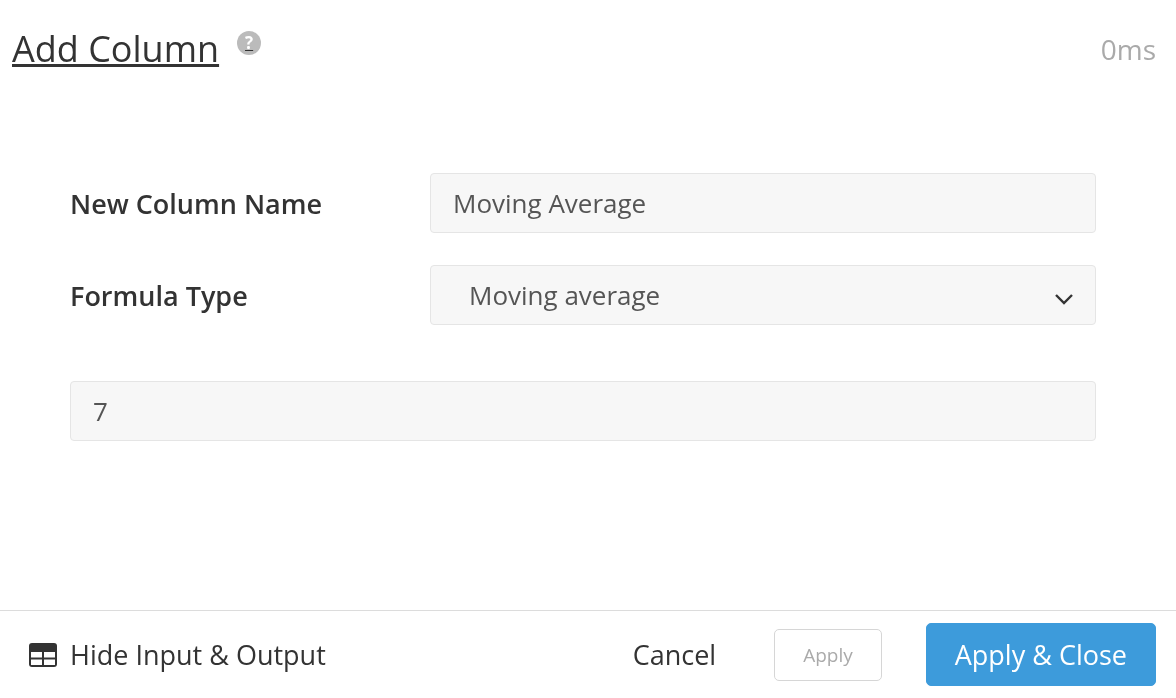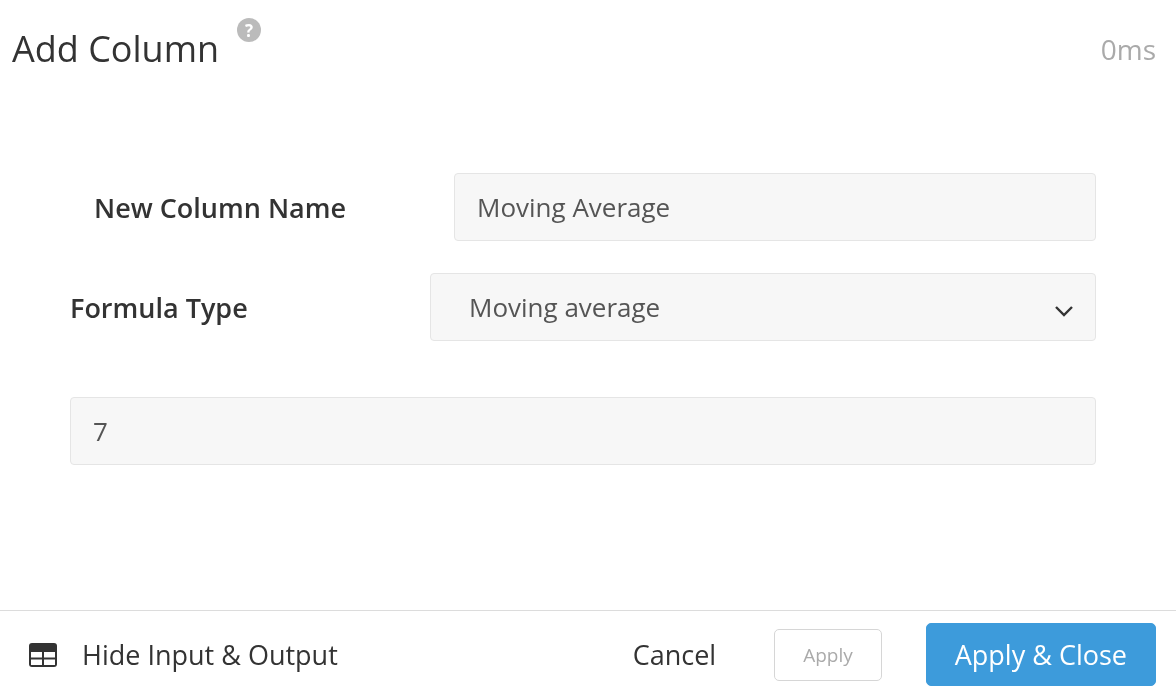--- a/index.html
+++ b/index.html
@@ -12,21 +12,23 @@
       position: relative;
     }
     .header {
       display: flex;
       align-items: center;
       justify-content: space-between;
       padding: 24px 20px 0 12px;
     }
     .title-wrap {
       display: flex;
+      align-items: center;
       gap: 18px;
+      text-decoration: underline;
     }
     .title {
       font-size: 36px;
       font-weight: 400;
       color: #333;
     }
     .help-icon {
       width: 24px;
       height: 24px;
       border-radius: 50%;
@@ -50,31 +52,30 @@
       padding: 30px 80px 30px 70px;
     }
     .form-row {
       display: flex;
       align-items: center;
       margin-bottom: 56px;
     }
     .form-row:first-child {
       margin-top: 70px;
       margin-bottom: 32px;
-      margin-left: 24px;
     }
     .form-label {
       width: 360px;
       font-size: 27px;
       font-weight: 600;
       color: #333;
     }
     .form-control {
       flex: 1;
-      height: 68px;
+      height: 60px;
       background: #f7f7f7;
       border: 1px solid #e5e5e5;
       border-radius: 4px;
       padding: 0 22px;
       font-size: 26px;
       color: #555;
       display: flex;
       align-items: center;
       position: relative;
       font-family: inherit;
@@ -99,21 +100,21 @@
       right: 0;
       height: 88px;
       border-top: 1px solid #dcdcdc;
       display: flex;
       align-items: center;
       padding: 0 20px 0 28px;
     }
     .toggle-io {
       display: flex;
       align-items: center;
-      gap: 24px;
+      gap: 12px;
       font-size: 27px;
       color: #333;
       cursor: pointer;
     }
     .table-icon svg { display: block; }
     .footer-actions {
       margin-left: auto;
       display: flex;
       align-items: center;
       gap: 44px;

